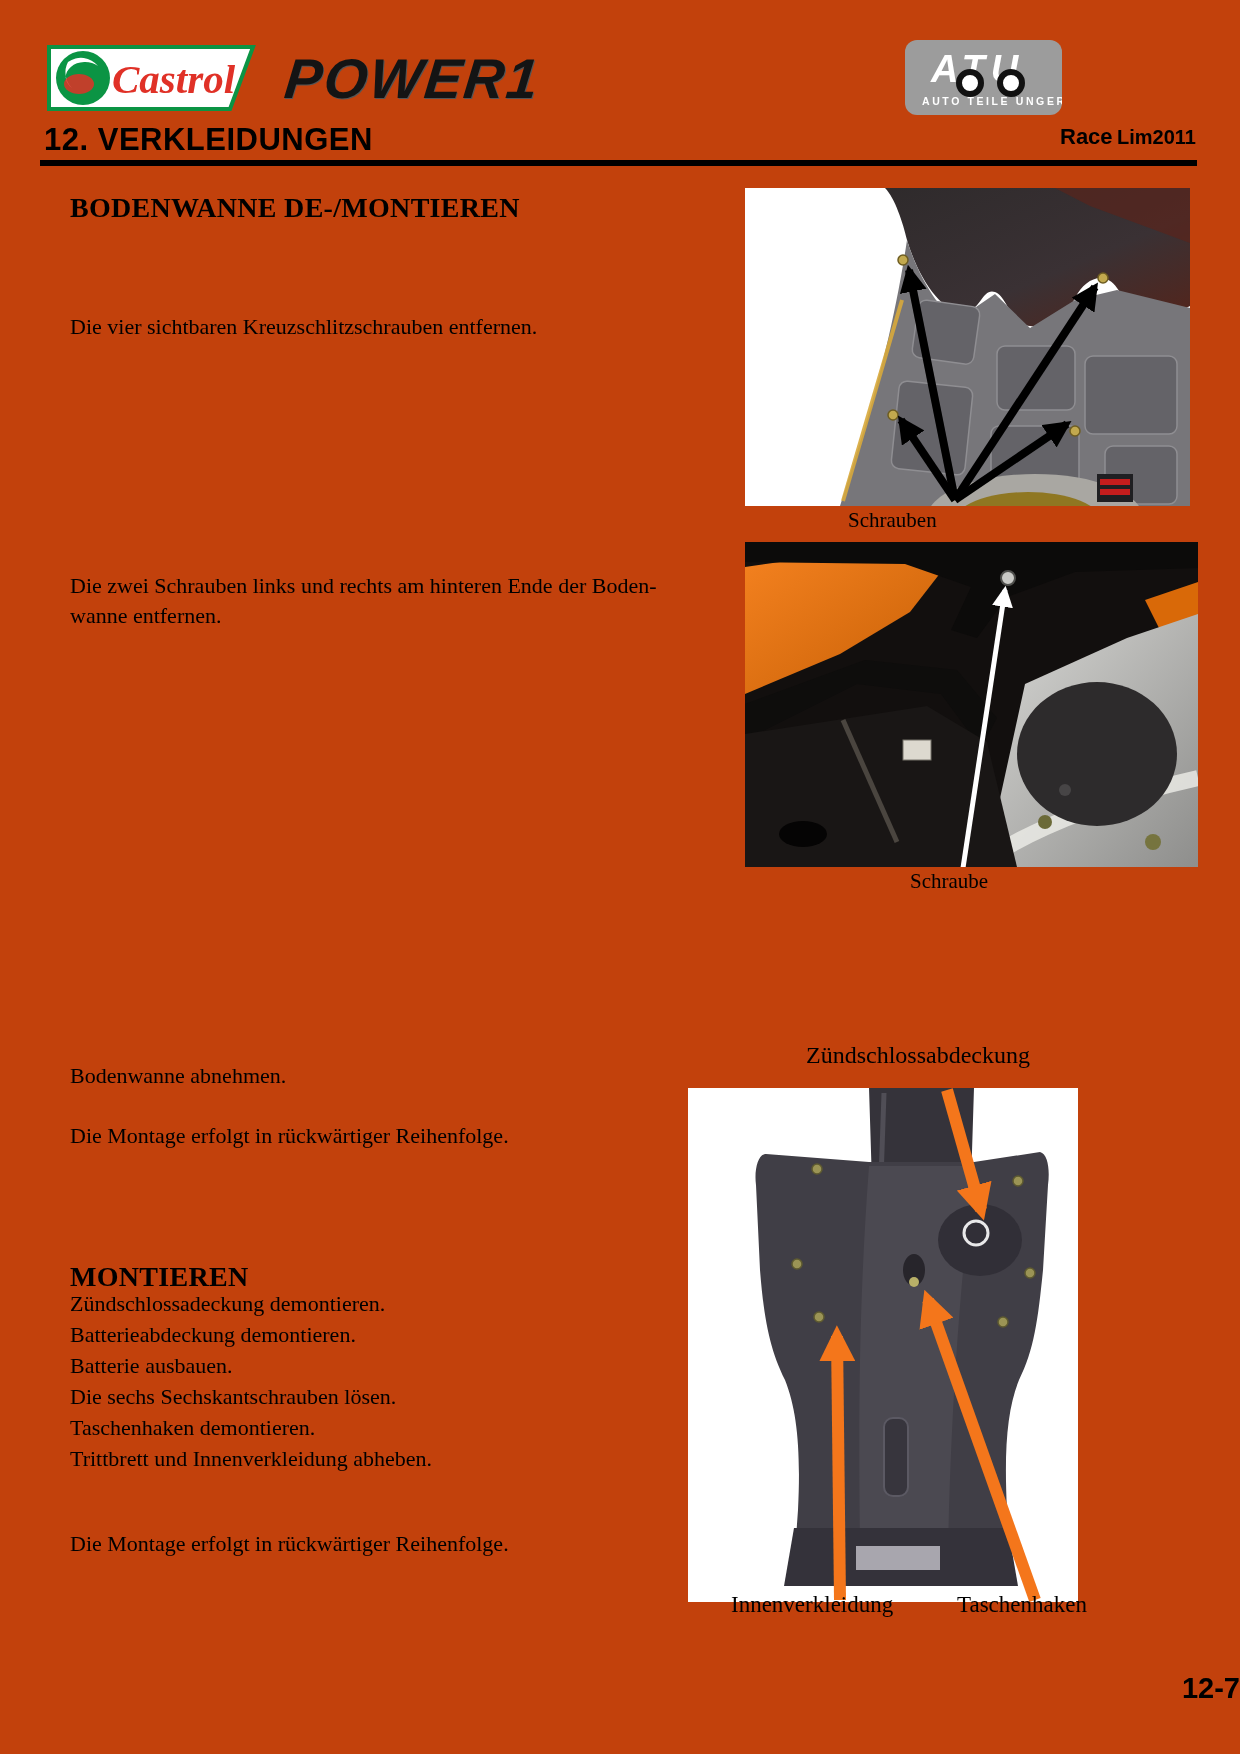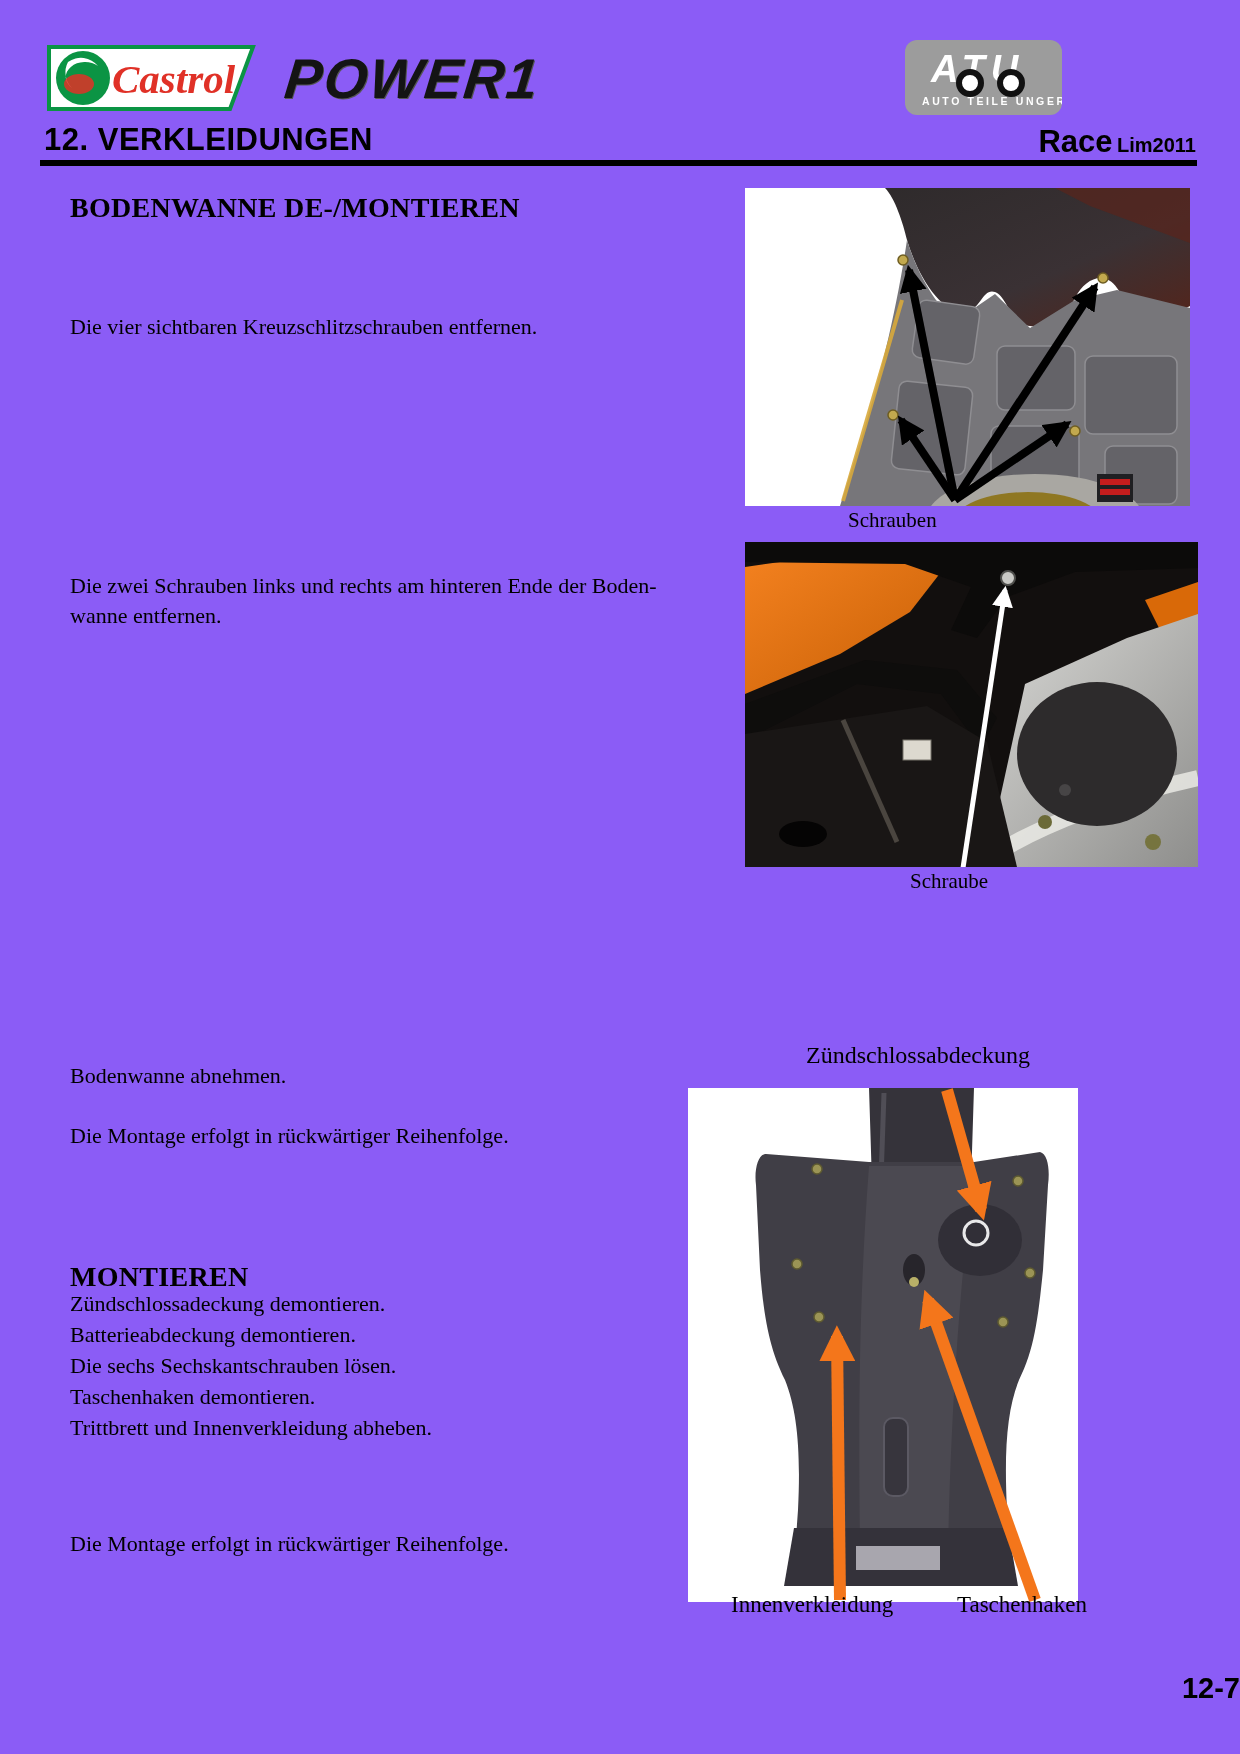--- a/index.html
+++ b/index.html
@@ -1,23 +1,23 @@
 <!DOCTYPE html>
 <html><head>
 <meta charset="utf-8">
 <style>
   html,body{margin:0;padding:0;background:#e8e8e8;}
-  .page{position:relative;width:1240px;height:1754px;background:#8b5cf6;margin:0 auto;
+  .page{position:relative;width:1240px;height:1754px;background:#c2410c;margin:0 auto;
         font-family:"Liberation Serif",serif;color:#000;overflow:hidden;}
   .abs{position:absolute;}
 
   .chapter-title{left:44px;top:122px;font-family:"Liberation Sans",sans-serif;
     font-weight:bold;font-size:31px;letter-spacing:.5px;}
   .model-wrap{right:44px;top:124px;font-family:"Liberation Sans",sans-serif;font-weight:bold;}
-  .model-name{font-size:31px;}
+  .model-name{font-size:22px;}
   .model-variant{font-size:20px;}
   .title-rule{left:40px;top:160px;width:1157px;height:6px;background:#000;}
 
   .power-logo{left:285px;top:46px;font-family:"Liberation Sans",sans-serif;
     font-weight:bold;font-style:italic;font-size:56px;letter-spacing:2px;color:#141414;
     transform:skewX(-6deg);text-shadow:1px 1px 0 #555;}
 
   .h-section{font-weight:bold;font-size:28px;letter-spacing:.3px;white-space:pre;}
   .body-text{font-size:22px;line-height:30px;}
   .caption{font-size:21px;}
@@ -205,20 +205,21 @@
       <line x1="152" y1="512" x2="149" y2="248" marker-end="url(#orgHead)"></line>
       <line x1="347" y1="512" x2="240" y2="212" marker-end="url(#orgHead)"></line>
     </g>
   </svg>
 
   <div class="abs h-section" style="left:70px;top:1261px">MONTIEREN</div>
 
   <div class="abs body-text steps" style="left:70px;top:1289px">
     <div>Zündschlossadeckung demontieren.</div>
     <div>Batterieabdeckung demontieren.</div>
+    <div>Batterie ausbauen.</div>
     <div>Die sechs Sechskantschrauben lösen.</div>
     <div>Taschenhaken demontieren.</div>
     <div>Trittbrett und Innenverkleidung abheben.</div>
   </div>
 
   <div class="abs body-text" style="left:70px;top:1529px">Die Montage erfolgt in rückwärtiger Reihenfolge.</div>
 
   <div class="abs photo-label" style="left:731px;top:1592px">Innenverkleidung</div>
   <div class="abs photo-label" style="left:957px;top:1592px">Taschenhaken</div>
 

